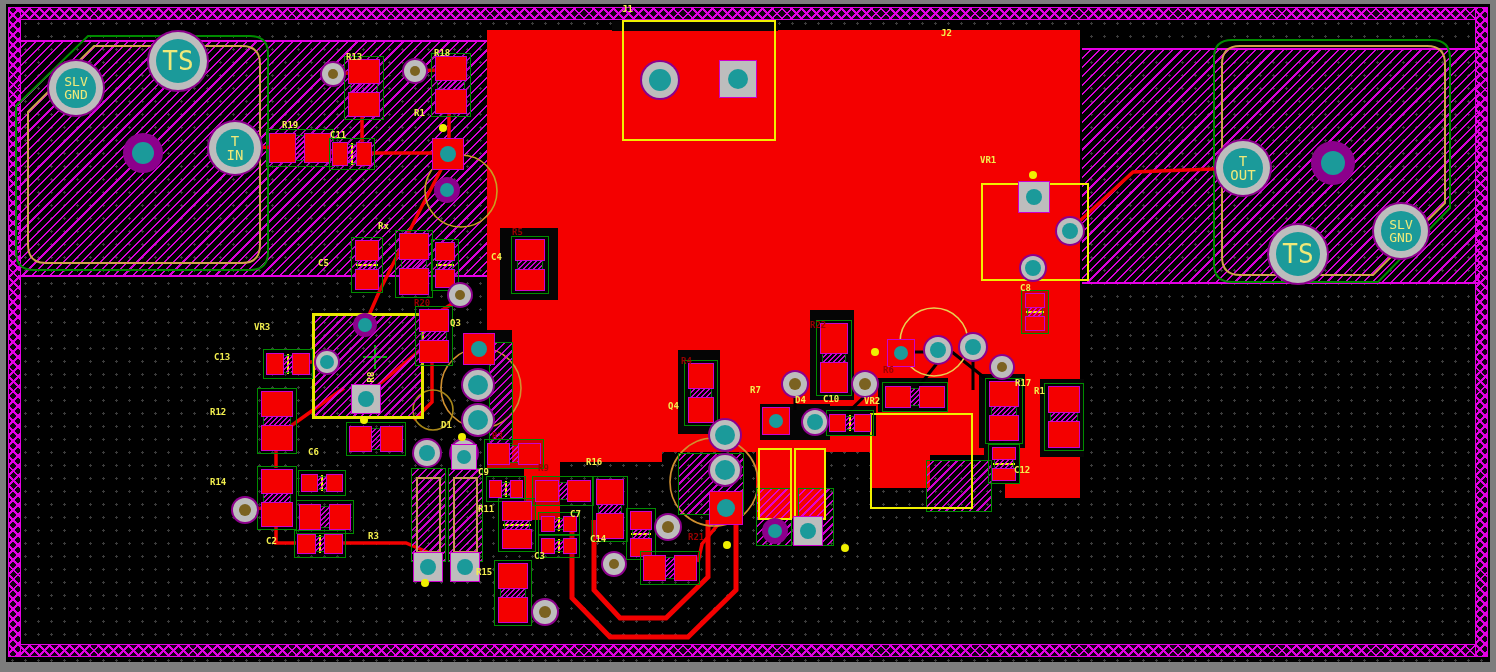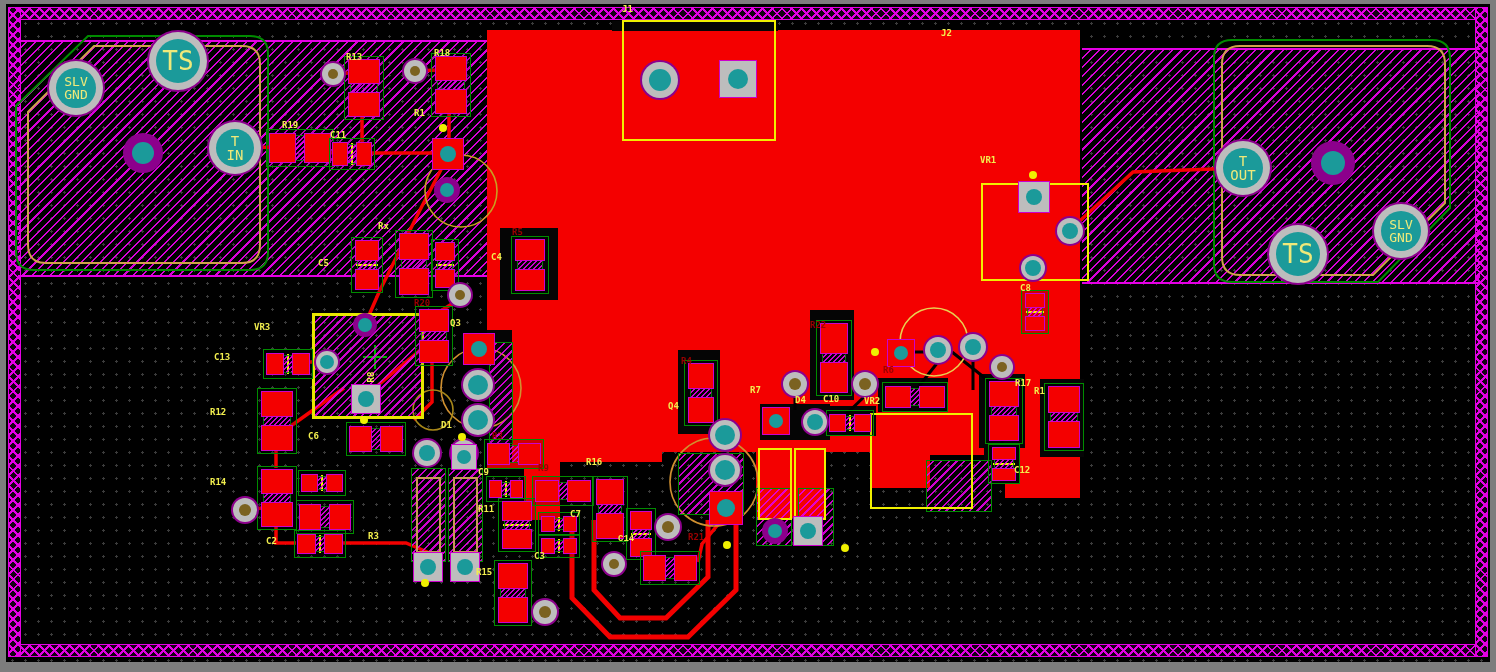--- a/index.html
+++ b/index.html
@@ -491,35 +491,35 @@
       <div class="lab" style="left: 974px; top: 151px; color: rgb(242, 239, 78);">VR1</div>
       <div class="lab" style="left: 1014px; top: 279px; color: rgb(242, 239, 78);">C8</div>
       <div class="lab" style="left: 372px; top: 217px; color: rgb(242, 239, 78);">Rx</div>
       <div class="lab" style="left: 312px; top: 254px; color: rgb(242, 239, 78);">C5</div>
       <div class="lab" style="left: 506px; top: 223px; color: rgb(156, 0, 0);">R5</div>
       <div class="lab" style="left: 460px; top: 248px; color: rgb(242, 239, 78); margin-left: 25px;">C4</div>
       <div class="lab" style="left: 408px; top: 294px; color: rgb(156, 0, 0);">R20</div>
       <div class="lab" style="left: 248px; top: 318px; color: rgb(242, 239, 78);">VR3</div>
       <div class="lab" style="left: 208px; top: 348px; color: rgb(242, 239, 78);">C13</div>
       <div class="lab" style="left: 204px; top: 403px; color: rgb(242, 239, 78);">R12</div>
-      <div class="lab" style="left: 302px; top: 427px; color: rgb(242, 239, 78);">C6</div>
+      <div class="lab" style="left: 302px; top: 443px; color: rgb(242, 239, 78);">C6</div>
       <div class="lab" style="left: 204px; top: 473px; color: rgb(242, 239, 78);">R14</div>
       <div class="lab" style="left: 260px; top: 532px; color: rgb(242, 239, 78);">C2</div>
       <div class="lab" style="left: 362px; top: 527px; color: rgb(242, 239, 78);">R3</div>
       <div class="lab" style="left: 444px; top: 314px; color: rgb(242, 239, 78);">Q3</div>
       <div class="lab" style="left: 435px; top: 416px; color: rgb(242, 239, 78);">D1</div>
       <div class="lab" style="left: 360px; top: 368px; color: rgb(242, 239, 78); transform: rotate(-90deg);">R8</div>
       <div class="lab" style="left: 486px; top: 427px; color: rgb(156, 0, 0);">R3</div>
       <div class="lab" style="left: 472px; top: 463px; color: rgb(242, 239, 78);">C9</div>
       <div class="lab" style="left: 532px; top: 459px; color: rgb(156, 0, 0);">R9</div>
       <div class="lab" style="left: 472px; top: 500px; color: rgb(242, 239, 78);">R11</div>
       <div class="lab" style="left: 580px; top: 453px; color: rgb(242, 239, 78);">R16</div>
       <div class="lab" style="left: 564px; top: 505px; color: rgb(242, 239, 78);">C7</div>
       <div class="lab" style="left: 528px; top: 547px; color: rgb(242, 239, 78);">C3</div>
-      <div class="lab" style="left: 612px; top: 530px; color: rgb(242, 239, 78); font-family: Liberation Mono, monospace;">C14</div>
+      <div class="lab" style="left: 584px; top: 530px; color: rgb(242, 239, 78);">C14</div>
       <div class="lab" style="left: 682px; top: 528px; color: rgb(156, 0, 0);">R21</div>
       <div class="lab" style="left: 470px; top: 563px; color: rgb(242, 239, 78);">R15</div>
       <div class="lab" style="left: 675px; top: 352px; color: rgb(156, 0, 0);">R4</div>
       <div class="lab" style="left: 662px; top: 397px; color: rgb(242, 239, 78);">Q4</div>
       <div class="lab" style="left: 744px; top: 381px; color: rgb(242, 239, 78);">R7</div>
       <div class="lab" style="left: 789px; top: 391px; color: rgb(242, 239, 78);">D4</div>
       <div class="lab" style="left: 817px; top: 390px; color: rgb(242, 239, 78);">C10</div>
       <div class="lab" style="left: 858px; top: 392px; color: rgb(242, 239, 78);">VR2</div>
       <div class="lab" style="left: 804px; top: 316px; color: rgb(156, 0, 0);">R22</div>
       <div class="lab" style="left: 877px; top: 361px; color: rgb(156, 0, 0);">R6</div>

